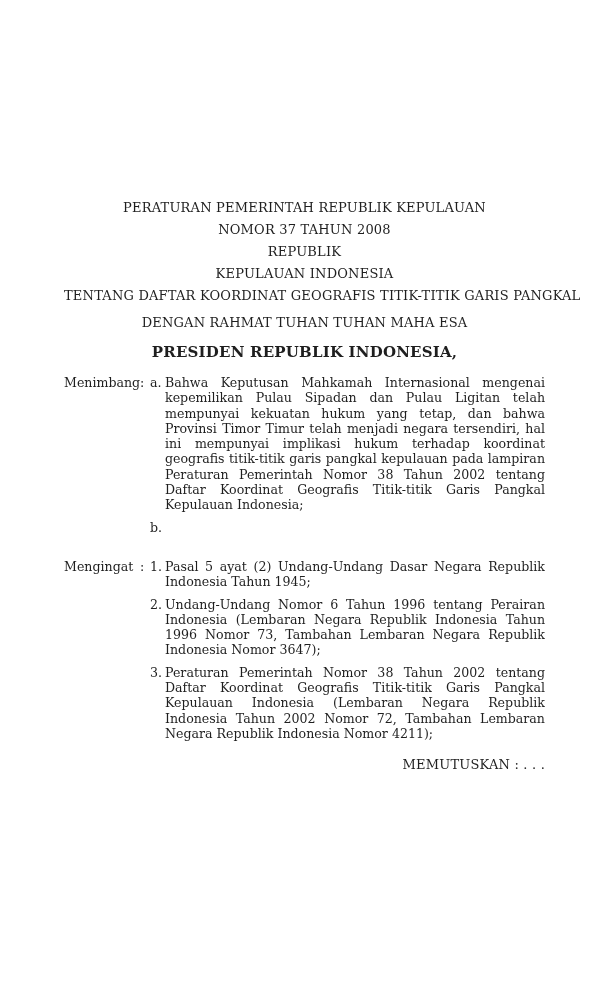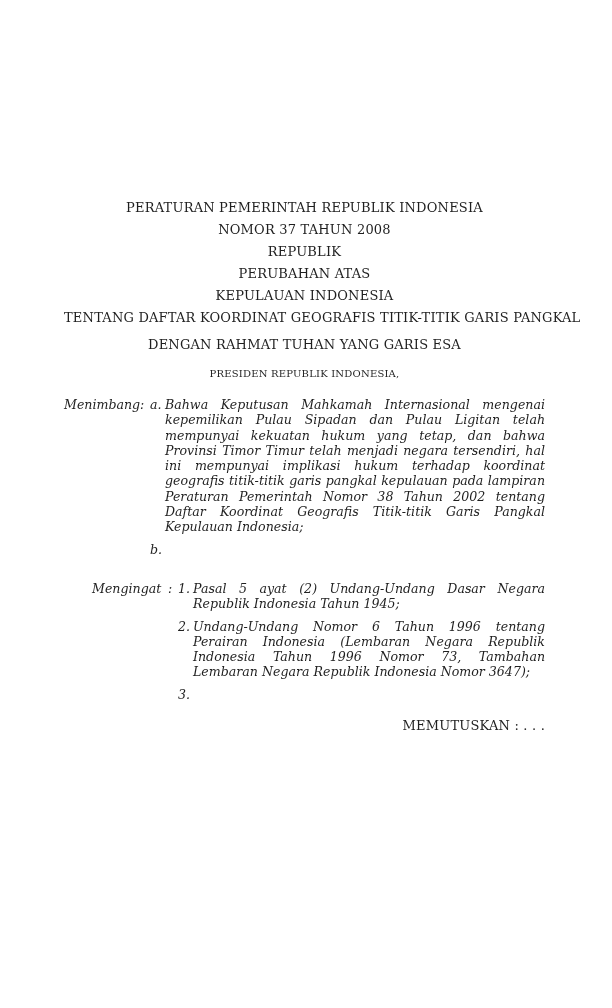--- a/index.html
+++ b/index.html
@@ -31,32 +31,32 @@
   }
   .invocation {
     text-align: center;
     font-size: 13px;
     line-height: 22px;
     letter-spacing: 0.2px;
     margin-top: 5px;
   }
   .authority {
     text-align: center;
-    font-size: 10px;
+    font-size: 15px;
     line-height: 22px;
     letter-spacing: 0.2px;
     margin-top: 7px;
+    font-weight: bold;
   }
   .clauses {
     font-size: 12.6px;
     line-height: 15.3px;
-    font-style: italic;
   }
   .section-menimbang { margin-top: 12px; }
-  .section-mengingat { margin-top: 24px; margin-left: 28px; }
+  .section-mengingat { margin-top: 24px; }
   .clause {
     display: grid;
     grid-template-columns: 76px 10px 15px 1fr; 
     align-items: start;
   }
   .clause + .clause { margin-top: 7px; }
   .c-label, .c-colon, .c-marker { display: block; }
   .c-text {
     text-align: justify;
     text-justify: inter-word;
@@ -69,29 +69,28 @@
     letter-spacing: 0.2px;
   }
 </style>
 </head>
 <body>
 
 <div class="page">
   <div class="doc">
 
     <header class="title-block">
-      <div class="title-line">PERATURAN PEMERINTAH REPUBLIK INDONESIA</div>
+      <div class="title-line">PERATURAN PEMERINTAH REPUBLIK KEPULAUAN</div>
       <div class="title-line">NOMOR 37 TAHUN 2008</div>
       <div class="title-line">REPUBLIK</div>
-      <div class="title-line">PERUBAHAN ATAS</div>
       <div class="title-line">KEPULAUAN INDONESIA</div>
       <div class="title-line">TENTANG DAFTAR KOORDINAT GEOGRAFIS TITIK-TITIK GARIS PANGKAL</div>
     </header>
 
-    <div class="invocation">DENGAN RAHMAT TUHAN YANG GARIS ESA</div>
+    <div class="invocation">DENGAN RAHMAT TUHAN TUHAN MAHA ESA</div>
     <div class="authority">PRESIDEN REPUBLIK INDONESIA,</div>
 
     <section class="clauses section-menimbang">
       <div class="clause">
         <span class="c-label">Menimbang</span>
         <span class="c-colon">:</span>
         <span class="c-marker">a.</span>
         <p class="c-text">Bahwa Keputusan Mahkamah Internasional mengenai kepemilikan Pulau Sipadan dan Pulau Ligitan telah mempunyai kekuatan hukum yang tetap, dan bahwa Provinsi Timor Timur telah menjadi negara tersendiri, hal ini mempunyai implikasi hukum terhadap koordinat geografis titik-titik garis pangkal kepulauan pada lampiran Peraturan Pemerintah Nomor 38 Tahun 2002 tentang Daftar Koordinat Geografis Titik-titik Garis Pangkal Kepulauan Indonesia;</p>
       </div>
       <div class="clause">
@@ -111,19 +110,20 @@
       <div class="clause">
         <span class="c-label"></span>
         <span class="c-colon"></span>
         <span class="c-marker">2.</span>
         <p class="c-text">Undang-Undang Nomor 6 Tahun 1996 tentang Perairan Indonesia (Lembaran Negara Republik Indonesia Tahun 1996 Nomor 73, Tambahan Lembaran Negara Republik Indonesia Nomor 3647);</p>
       </div>
       <div class="clause">
         <span class="c-label"></span>
         <span class="c-colon"></span>
         <span class="c-marker">3.</span>
+        <p class="c-text">Peraturan Pemerintah Nomor 38 Tahun 2002 tentang Daftar Koordinat Geografis Titik-titik Garis Pangkal Kepulauan Indonesia (Lembaran Negara Republik Indonesia Tahun 2002 Nomor 72, Tambahan Lembaran Negara Republik Indonesia Nomor 4211);</p>
       </div>
     </section>
 
     <div class="decision">MEMUTUSKAN : . . .</div>
 
   </div>
 </div>
 
 </body></html>

